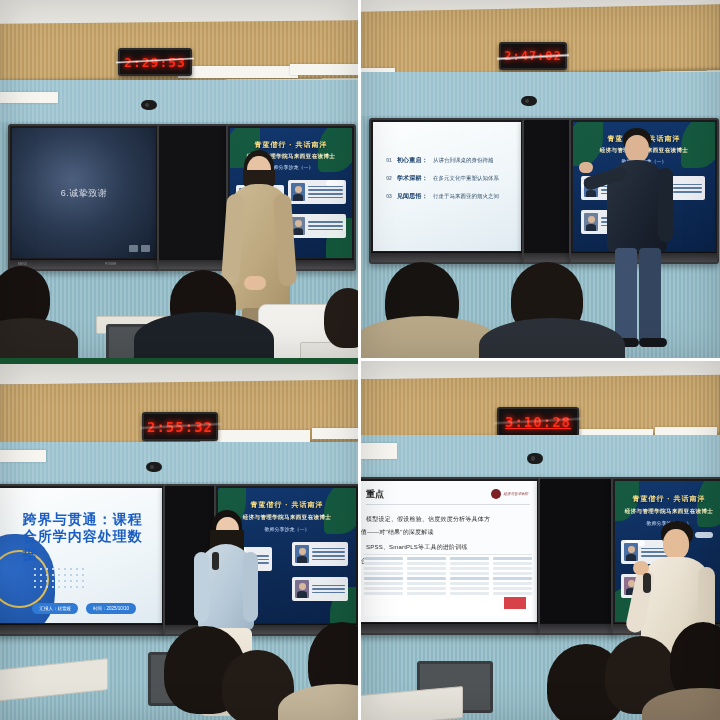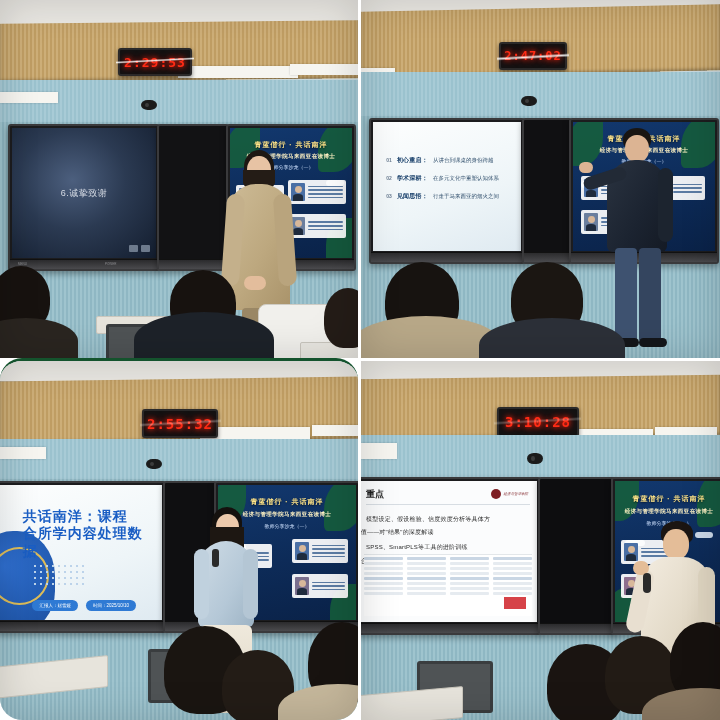--- a/index.html
+++ b/index.html
@@ -2,21 +2,21 @@
 <html><head>
 <meta charset="utf-8">
 <style>
   html,body{margin:0;padding:0;background:#fff;}
   body{width:720px;height:720px;overflow:hidden;font-family:"Liberation Sans",sans-serif;}
   .collage{position:relative;width:720px;height:720px;display:grid;
     grid-template-columns:358px 362px;grid-template-rows:358px 362px;
     gap:0;background:#ffffff;}
   .panel{position:relative;overflow:hidden;background:#c8d8dd;}
   .panel.tr{border-left:3px solid #fff;}
-  .panel.bl{border-top:3px solid #14532d;border-radius:22px;}
+  .panel.bl{border-top:6px solid #14532d;}
   .panel.br{border-left:3px solid #fff;border-top:3px solid #fff;}
 
   
   .ceiling{position:absolute;left:0;right:0;top:0;background:#e9e7e2;}
   .ceiling:after{content:"";position:absolute;left:0;right:0;bottom:0;height:2px;background:#bdbab4;}
   .woodwall{position:absolute;left:0;right:0;
     background:repeating-linear-gradient(90deg,#cdae78 0px,#cdae78 2px,#bf9d63 2px,#bf9d63 4px);
     box-shadow:inset 0 -2px 3px rgba(0,0,0,.25);}
   .bluewall{position:absolute;left:0;right:0;
     background:repeating-linear-gradient(90deg,#a8cbd6 0px,#a8cbd6 2px,#9bc2ce 2px,#9bc2ce 4px);}
@@ -348,21 +348,21 @@
     <div class="bluewall" style="top:78px;height:42px;"></div>
     <div class="papernote" style="left:0;top:86px;width:46px;height:12px;"></div>
     <div class="camera" style="left:146px;top:98px;width:16px;height:10px;"></div>
     <div class="bluewall dark" style="top:118px;bottom:0;"></div>
 
     <div class="bezel" style="left:-4px;top:120px;width:166px;height:148px;">
       <div class="screen slide-white titleslide" style="left:2px;top:2px;right:2px;bottom:11px;">
         <span class="blob"></span>
         <span class="blob2"></span>
         <h1 style="left:14%;">
-          <span>共话南洋：课程</span><br>
+          <span>跨界与贯通：课程</span><br>
           <span>合所学内容处理数据</span>
         </h1>
         <span class="dots"></span>
         <span class="pills">
           <span class="pill">汇报人：赵雪娅</span>
           <span class="pill">时间：2025/10/10</span>
         </span>
       </div>
       <div class="chin"></div>
     </div>
@@ -432,21 +432,21 @@
     <div class="vignette"></div>
   </div>
 
   <div class="panel br">
     <div class="ceiling" style="height:20px;"></div>
     <div class="woodwall" style="top:16px;height:60px;transform:skewY(-0.7deg);"></div>
     <div class="papernote" style="left:184px;top:68px;width:108px;height:12px;"></div>
     <div class="papernote" style="left:294px;top:66px;width:62px;height:11px;"></div>
 
     <div class="clock" style="left:496px;top:0;width:78px;height:26px;position:absolute;left:136px;top:46px;">
-      <span class="digits" style="font-size:14px;">3:10:28</span>
+      <span class="digits" style="font-size:14px;text-decoration:underline;">3:10:28</span>
       <span class="glare" style="opacity:.3;"></span>
     </div>
 
     <div class="bluewall" style="top:74px;height:44px;"></div>
     <div class="papernote" style="left:0;top:82px;width:36px;height:16px;"></div>
     <div class="camera" style="left:166px;top:92px;width:16px;height:11px;"></div>
     <div class="bluewall dark" style="top:116px;bottom:0;"></div>
 
     <div class="bezel" style="left:-6px;top:116px;width:182px;height:154px;">
       <div class="screen docslide" style="left:2px;top:2px;right:2px;bottom:11px;">

